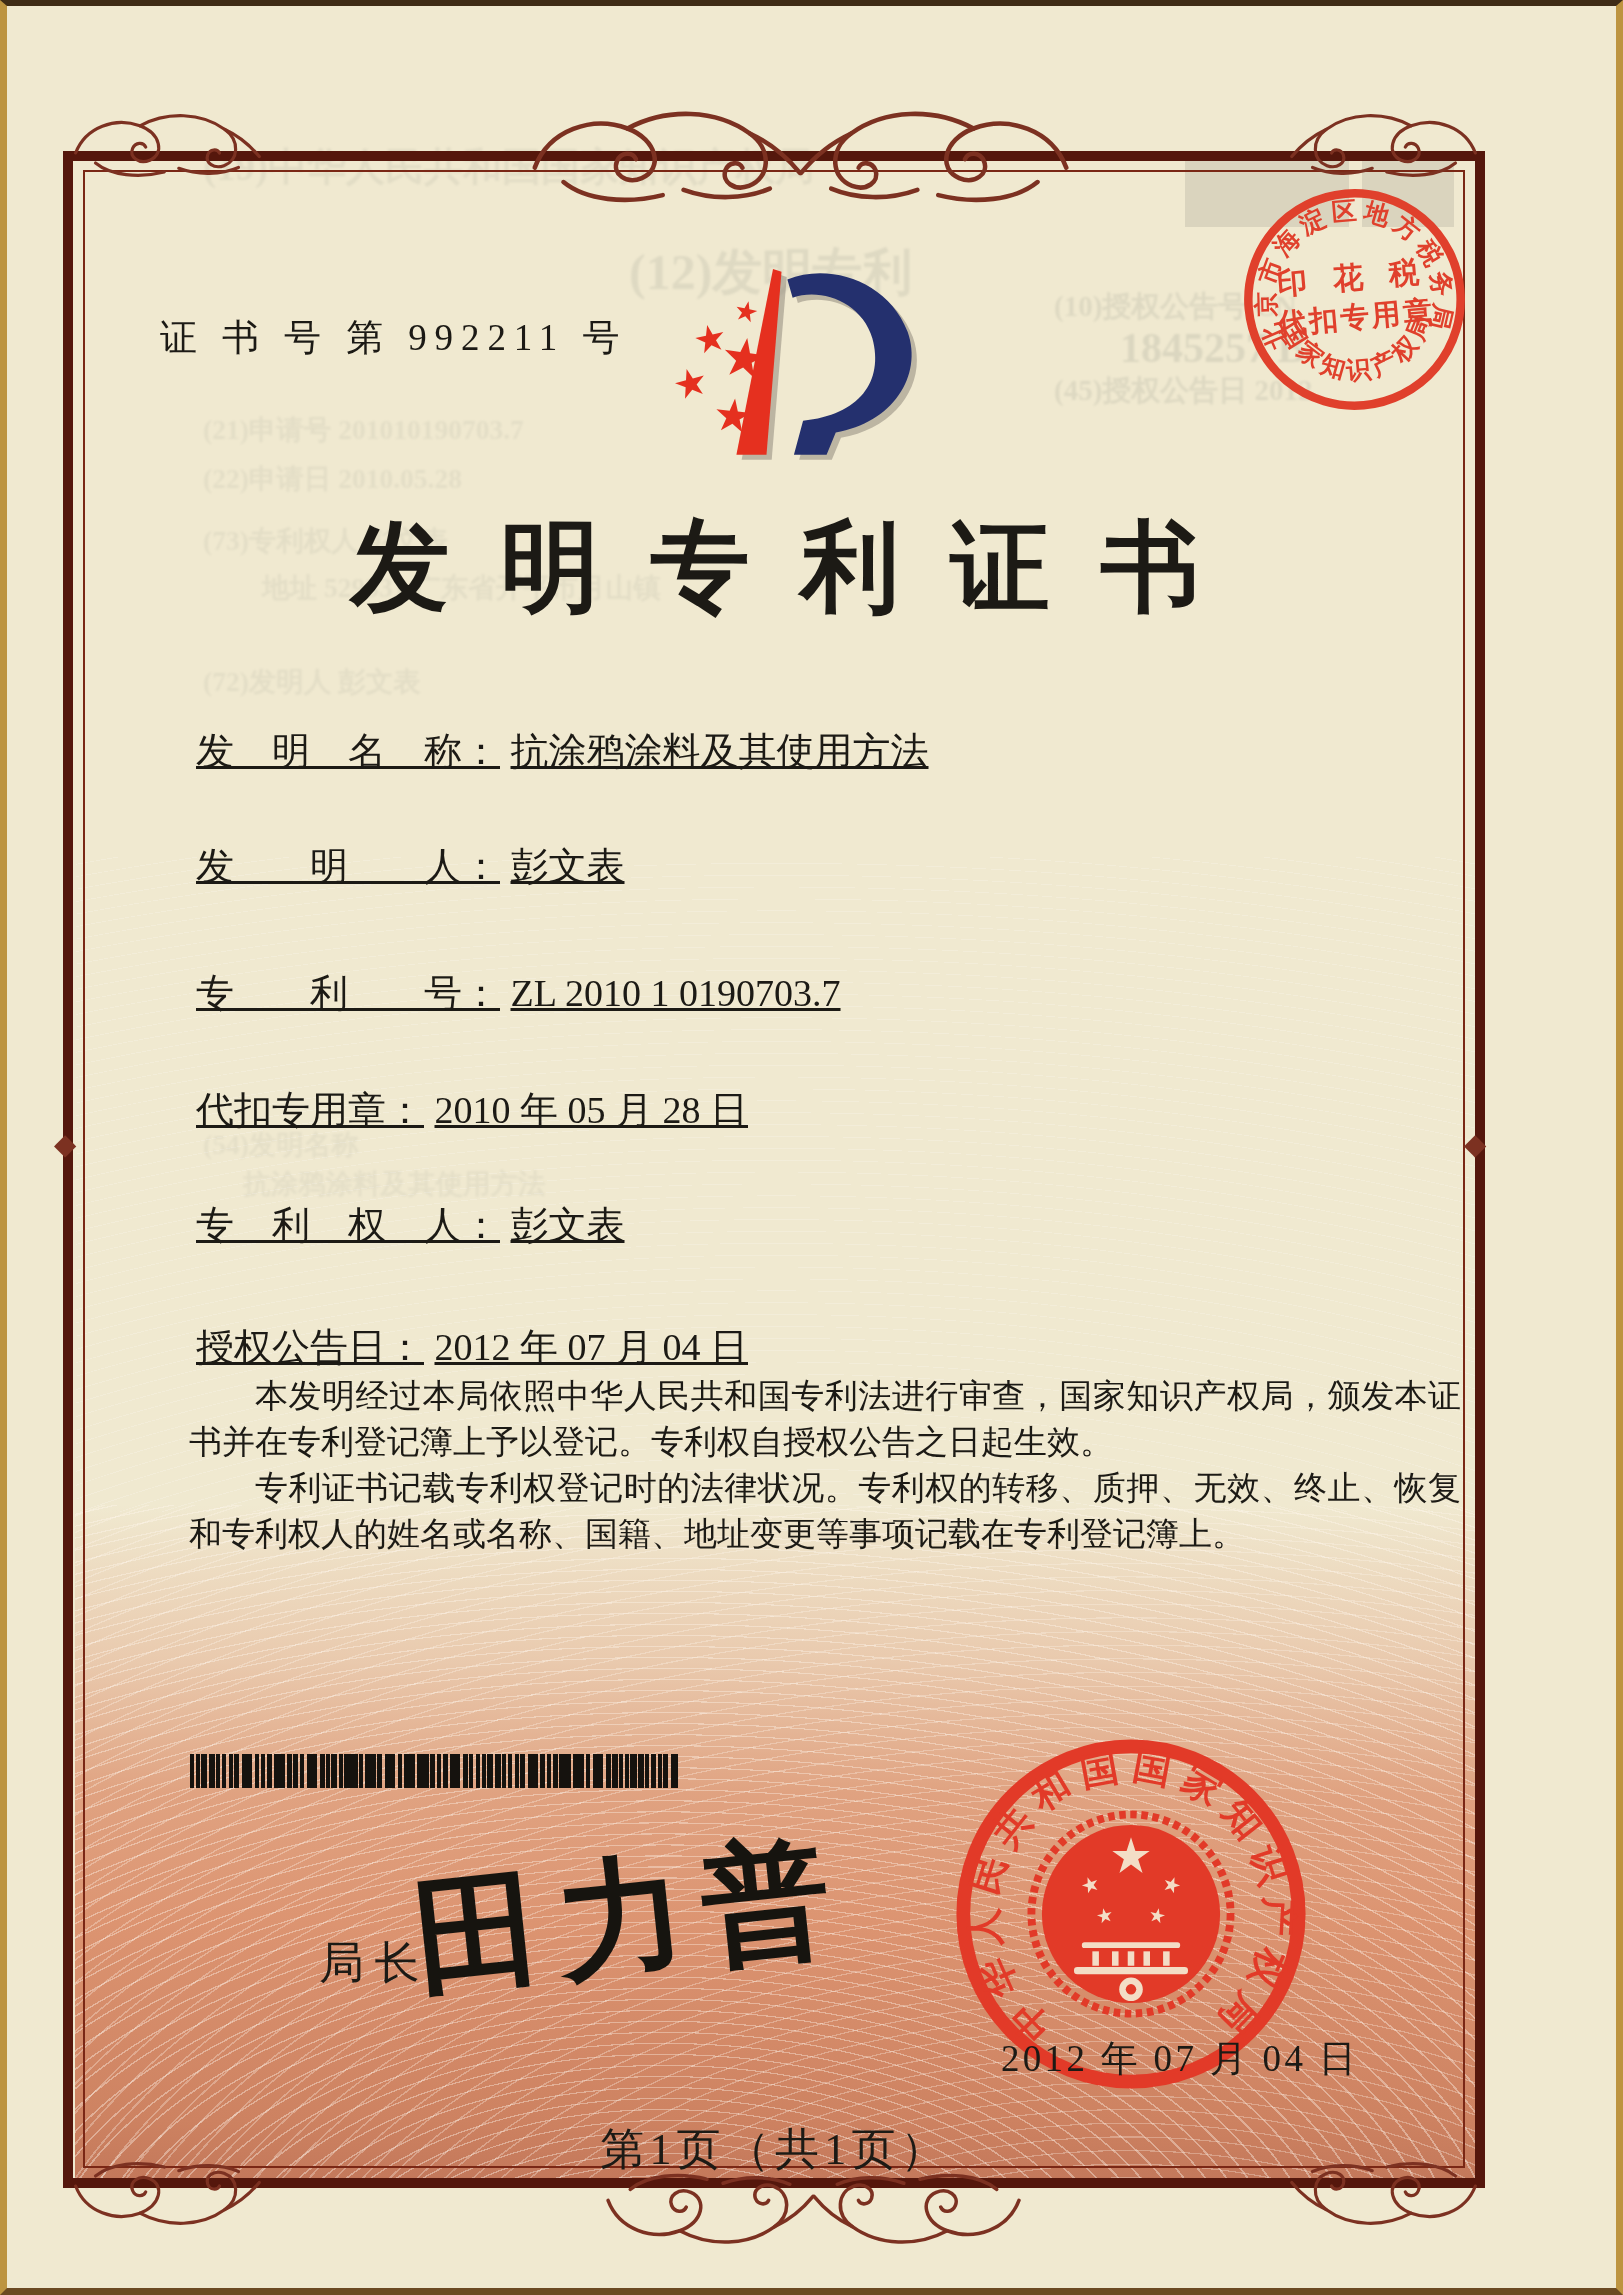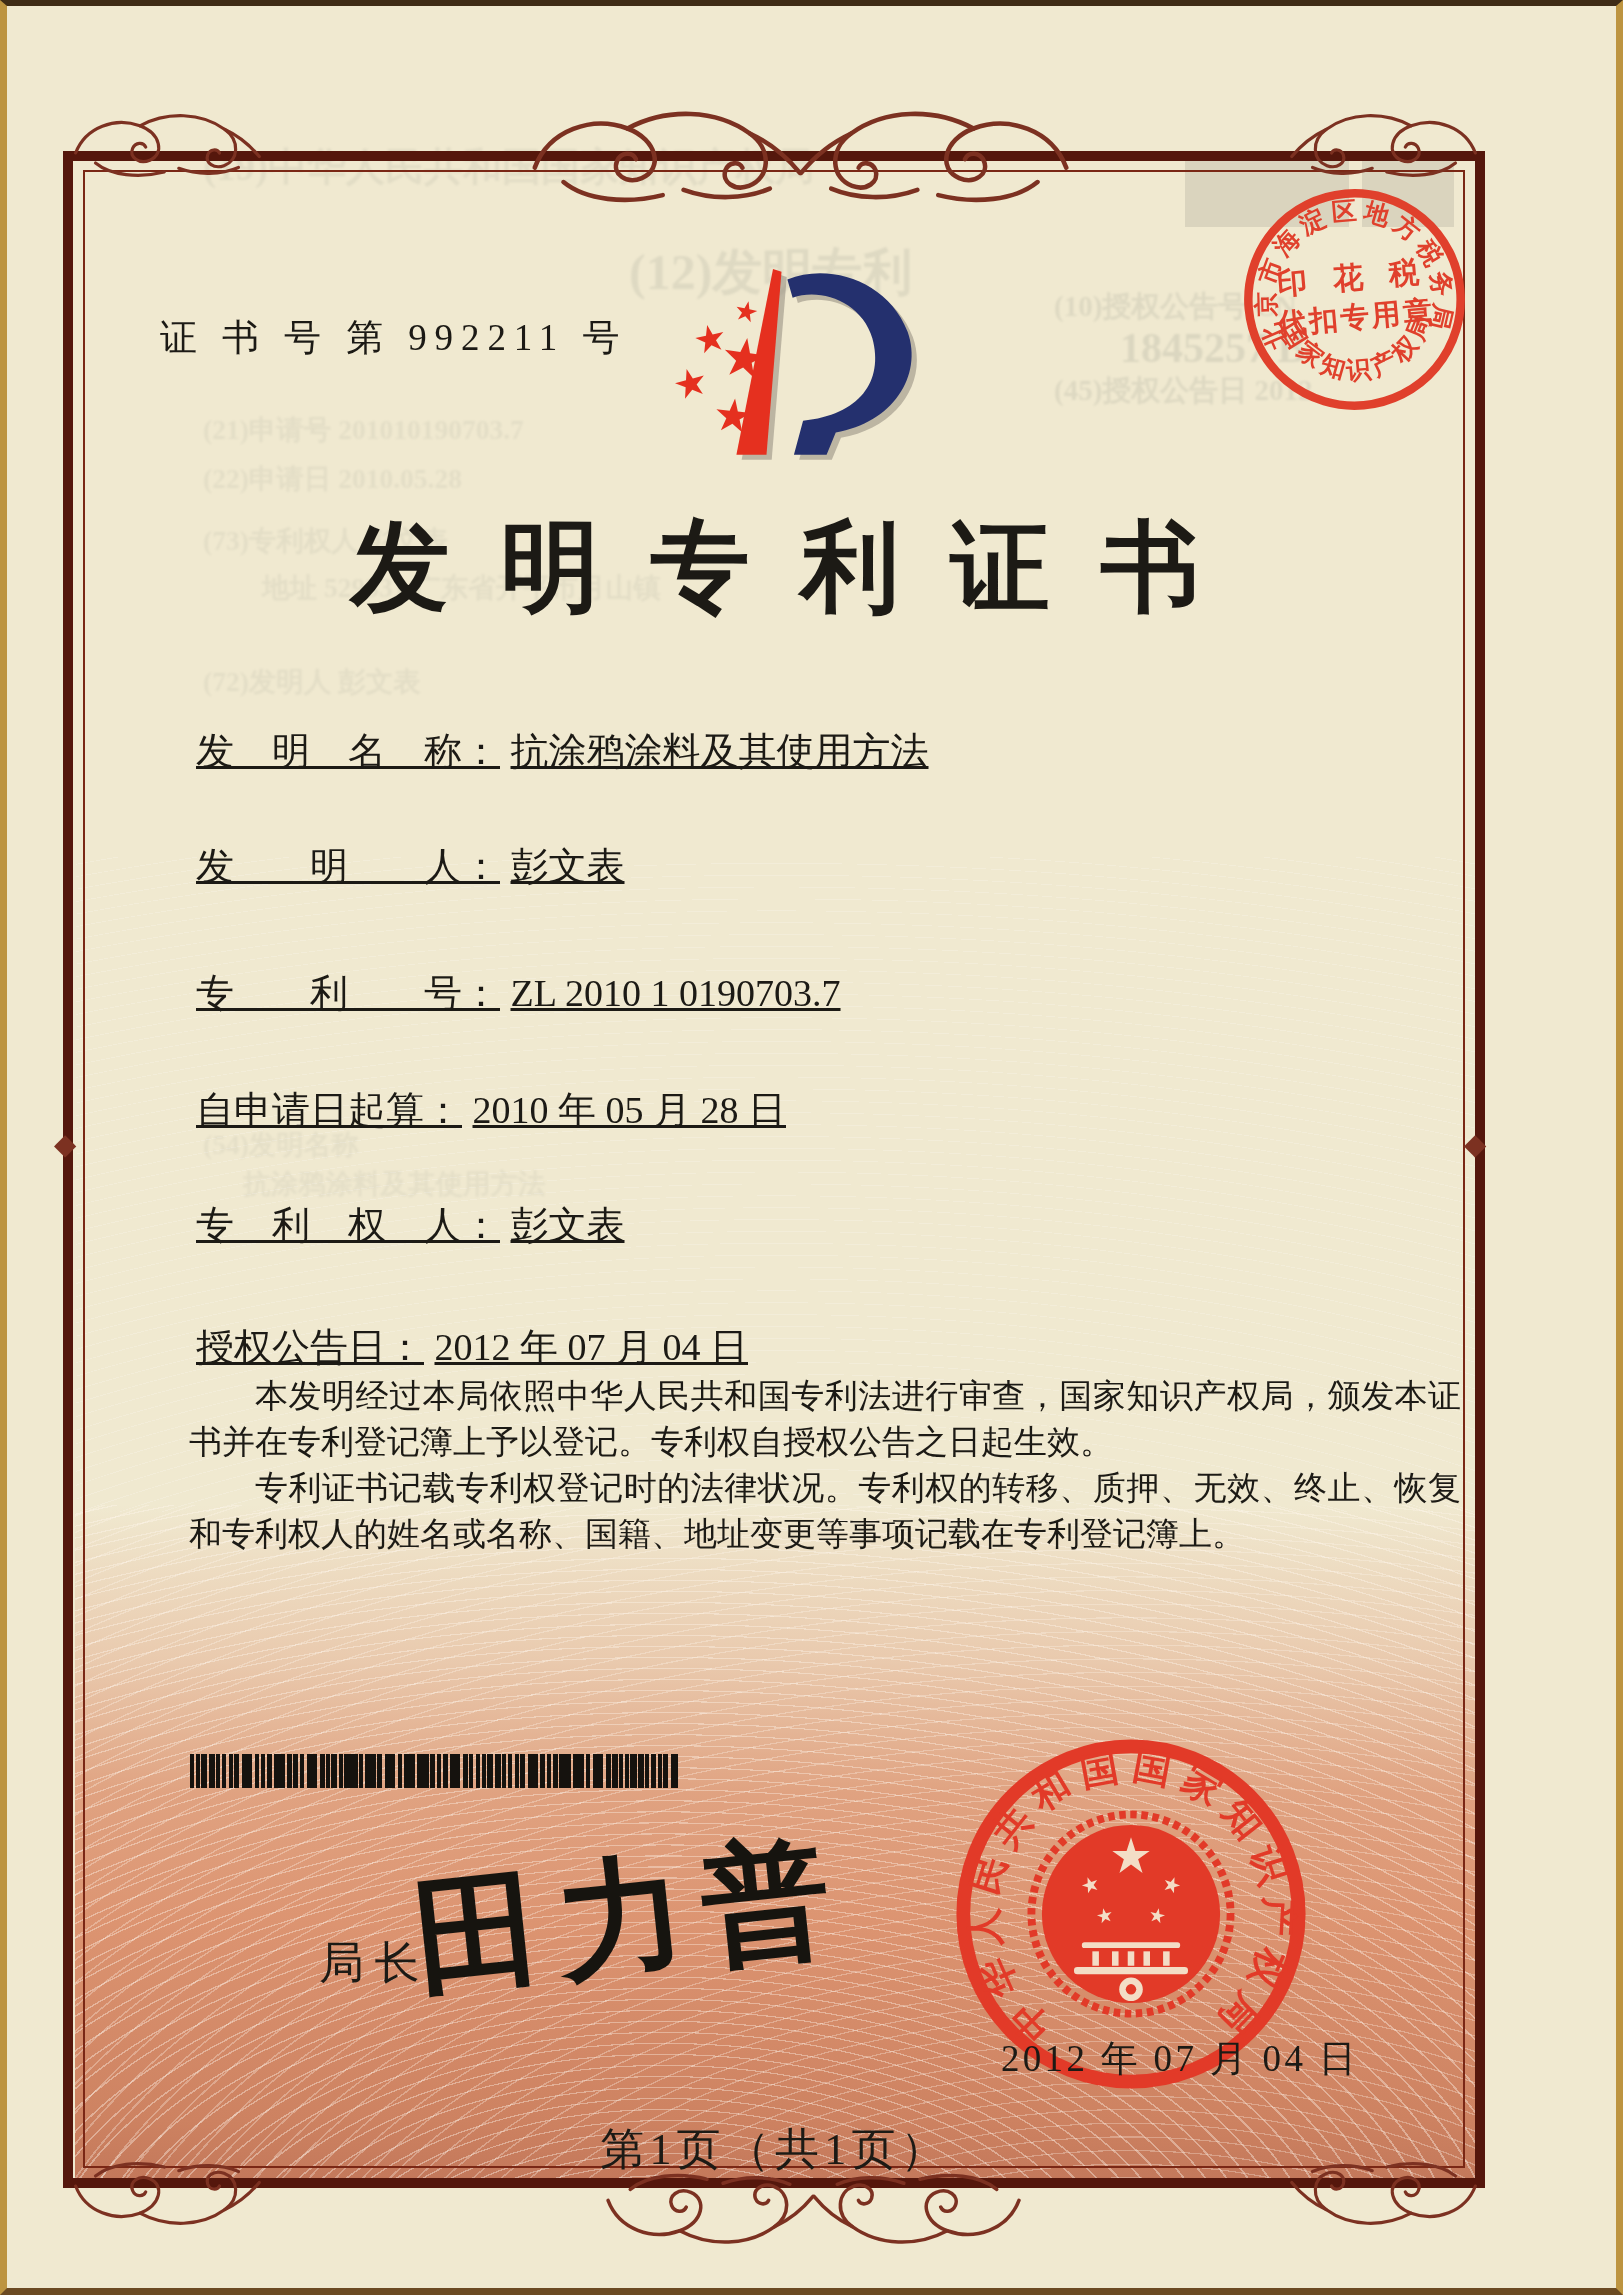--- a/index.html
+++ b/index.html
@@ -162,21 +162,21 @@
   <div class="abs field" style="top:720px;">
     <span class="label">发　明　名　称：</span><span class="value">抗涂鸦涂料及其使用方法</span>
   </div>
   <div class="abs field" style="top:835px;">
     <span class="label">发　　明　　人：</span><span class="value">彭文表</span>
   </div>
   <div class="abs field" style="top:962px;">
     <span class="label">专　　利　　号：</span><span class="value">ZL 2010 1 0190703.7</span>
   </div>
   <div class="abs field" style="top:1079px;">
-    <span class="label">自申请日起算：</span><span class="value">2010 年 05 月 28 日</span>
+    <span class="label">代扣专用章：</span><span class="value">2010 年 05 月 28 日</span>
   </div>
   <div class="abs field" style="top:1194px;">
     <span class="label">专　利　权　人：</span><span class="value">彭文表</span>
   </div>
   <div class="abs field" style="top:1316px;">
     <span class="label">授权公告日：</span><span class="value">2012 年 07 月 04 日</span>
   </div>
 
   <div class="abs body-text">
     <p>本发明经过本局依照中华人民共和国专利法进行审查，国家知识产权局，颁发本证书并在专利登记簿上予以登记。专利权自授权公告之日起生效。</p>

